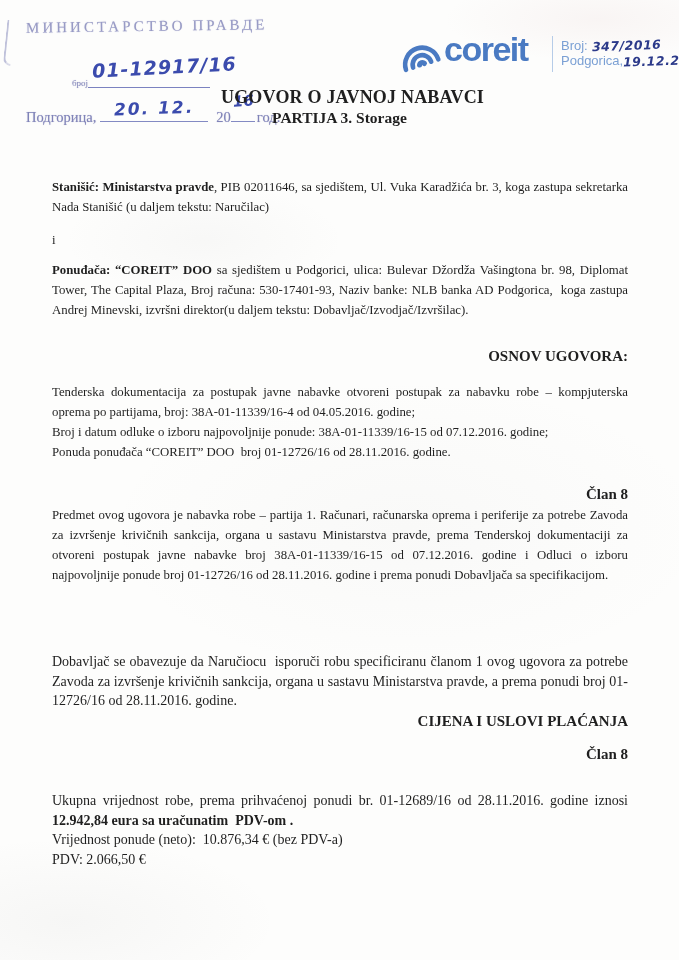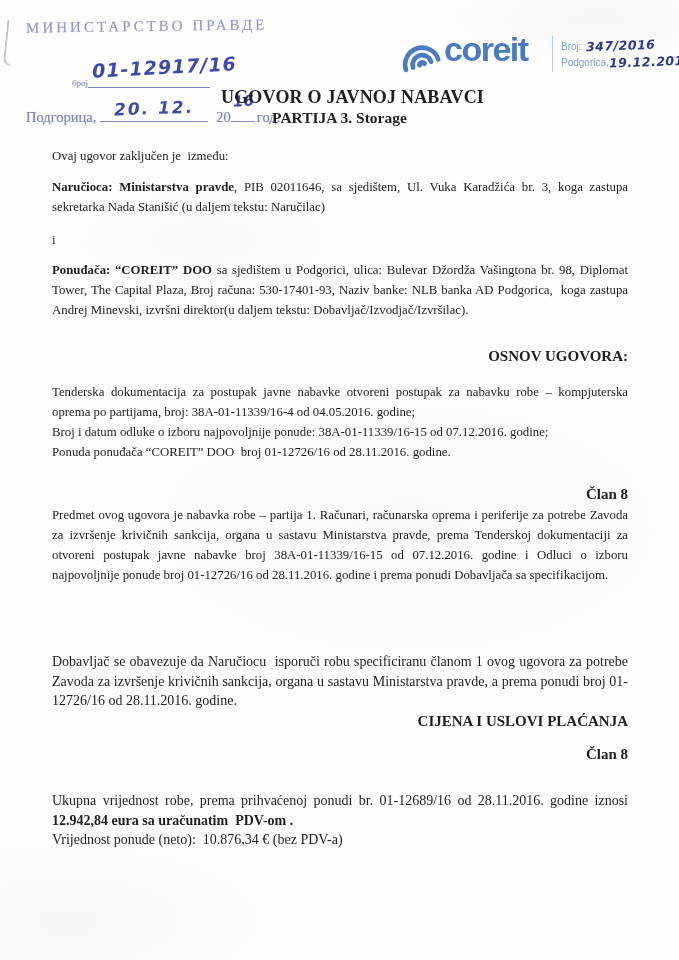--- a/index.html
+++ b/index.html
@@ -76,21 +76,21 @@
   .logo-brand {
     position: absolute; left: 48px; top: 0px;
     font-family: "Liberation Sans", "DejaVu Sans", sans-serif;
     font-weight: bold; font-size: 34px; letter-spacing: -1.5px;
     color: #4a7ac2;
     text-align: center;
   }
   .logo-div { position: absolute; left: 156px; top: 6px; width: 1px; height: 36px; background: #b6cce8; }
   .logo-right { position: absolute; left: 165px; top: 8px; font-family: "Liberation Sans", sans-serif; }
   .logo-right .row { white-space: nowrap; line-height: 14px; }
-  .logo-lbl { font-size: 10px; color: #7ba0d4; }
+  .logo-lbl { font-size: 13px; color: #7ba0d4; }
   .logo-hand {
     font-family: "DejaVu Sans", sans-serif; font-style: italic;
     font-size: 12.5px; font-weight: bold; color: #2c3a8a;
     display: inline-block; transform: rotate(-2deg); letter-spacing: 0.5px;
   }
 
   
   .title-blk { left: 0; top: 87px; width: 679px; text-align: center; }
   .title-l1 { font-size: 18px; font-weight: bold; letter-spacing: 0.2px; margin-left: 26px; }
   .title-l2 { font-size: 15.5px; font-weight: bold; margin-top: 1px; }
@@ -140,23 +140,22 @@
       <div class="row"><span class="logo-lbl">Broj:</span> <span class="logo-hand">347/2016</span></div>
       <div class="row"><span class="logo-lbl">Podgorica,</span><span class="logo-hand">19.12.2016.</span></div>
     </div>
   </div>
 
   <div class="abs title-blk">
     <div class="title-l1">UGOVOR O JAVNOJ NABAVCI</div>
     <div class="title-l2">PARTIJA 3. Storage</div>
   </div>
 
-  <div class="abs bodytxt nojust" style="top:146px">Ovaj ugovor zaključen je &nbsp;između:</div>
 
-  <div class="abs bodytxt" style="top:177px"><b class="lead">Naručioca: Ministarstva pravde</b><span>, PIB 02011646, sa sjedištem, Ul. Vuka Karadžića br. 3, koga zastupa sekretarka Nada Stanišić (u daljem tekstu: Naručilac)</span></div>
+  <div class="abs bodytxt" style="top:177px"><b class="lead">Stanišić: Ministarstva pravde</b><span>, PIB 02011646, sa sjedištem, Ul. Vuka Karadžića br. 3, koga zastupa sekretarka Nada Stanišić (u daljem tekstu: Naručilac)</span></div>
 
   <div class="abs bodytxt nojust" style="top:230px">i</div>
 
   <div class="abs bodytxt" style="top:260px"><b class="lead">Ponuđača: “COREIT” DOO</b><span> sa sjedištem u Podgorici, ulica: Bulevar Džordža Vašingtona br. 98, Diplomat Tower, The Capital Plaza, Broj računa: 530-17401-93, Naziv banke: NLB banka AD Podgorica, &nbsp;koga zastupa Andrej Minevski, izvršni direktor(u daljem tekstu: Dobavljač/Izvodjač/Izvršilac).</span></div>
 
   <div class="abs heading" style="top:348px">OSNOV UGOVORA:</div>
 
   <div class="abs bodytxt" style="top:382px">
     <div>Tenderska dokumentacija za postupak javne nabavke otvoreni postupak za nabavku robe – kompjuterska oprema po partijama, broj: 38A-01-11339/16-4 od 04.05.2016. godine;</div>
     <div>Broj i datum odluke o izboru najpovoljnije ponude: 38A-01-11339/16-15 od 07.12.2016. godine;</div>
@@ -167,15 +166,16 @@
   <div class="abs bodytxt" style="top:505px">Predmet ovog ugovora je nabavka robe – partija 1. Računari, računarska oprema i periferije za potrebe Zavoda za izvršenje krivičnih sankcija, organa u sastavu Ministarstva pravde, prema Tenderskoj dokumentaciji za otvoreni postupak javne nabavke broj 38A-01-11339/16-15 od 07.12.2016. godine i Odluci o izboru najpovoljnije ponude broj 01-12726/16 od 28.11.2016. godine i prema ponudi Dobavljača sa specifikacijom.</div>
 
   <div class="abs bodytxt sm" style="top:652px">Dobavljač se obavezuje da Naručiocu &nbsp;isporuči robu specificiranu članom 1 ovog ugovora za potrebe Zavoda za izvršenje krivičnih sankcija, organa u sastavu Ministarstva pravde, a prema ponudi broj 01-12726/16 od 28.11.2016. godine.</div>
 
   <div class="abs heading" style="top:713px">CIJENA I USLOVI PLAĆANJA</div>
 
   <div class="abs heading" style="top:746px">Član 8</div>
   <div class="abs bodytxt sm" style="top:791px">
     <div><span>Ukupna vrijednost robe, prema prihvaćenoj ponudi br. 01-12689/16 od 28.11.2016. godine iznosi </span><b>12.942,84 eura sa uračunatim &nbsp;PDV-om .</b></div>
     <div class="nojust">Vrijednost ponude (neto): &nbsp;10.876,34 € (bez PDV-a)</div>
+    <div class="nojust">PDV: 2.066,50 €</div>
   </div>
 
 </div>
 
 </body></html>

